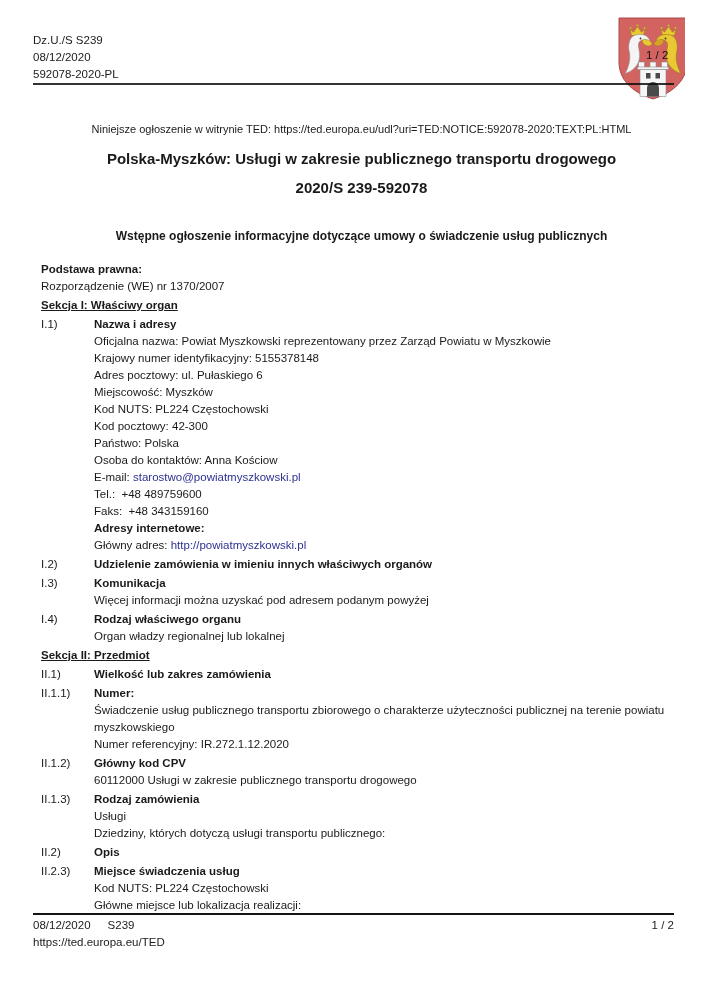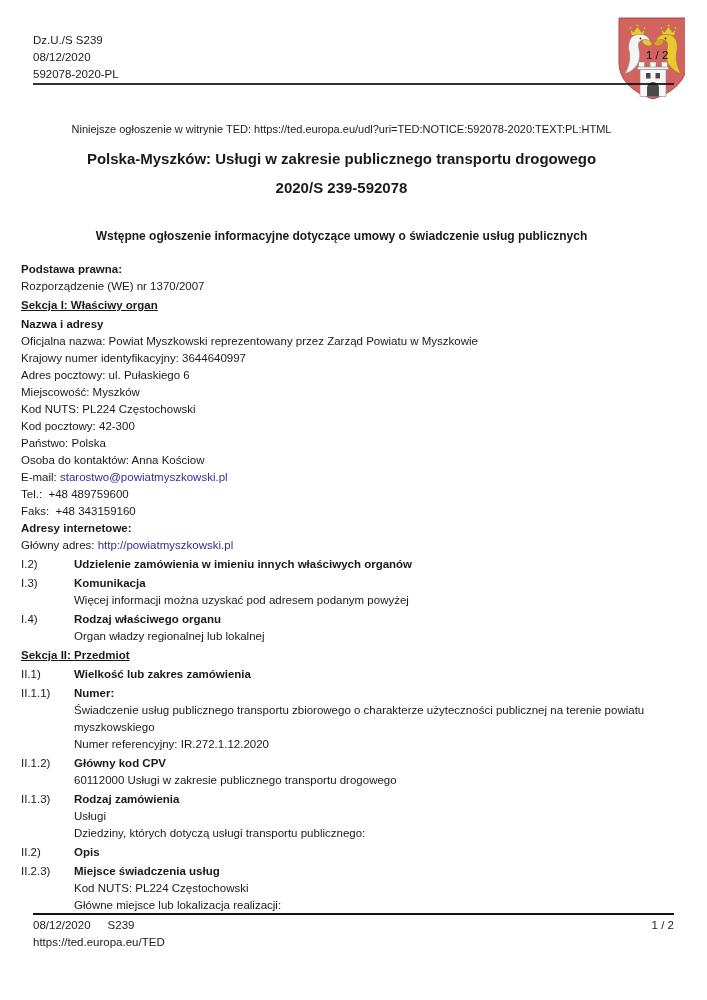--- a/index.html
+++ b/index.html
@@ -14,21 +14,21 @@
     color: #1a1a1a;
     overflow: hidden;
   }
   .pre { white-space: pre-wrap; }
   .bold { font-weight: 700; }
   .header-block { position: absolute; left: 33px; top: 32px; }
   .header-block div { height: 17px; }
   .crest-box { position: absolute; left: 617px; top: 16px; width: 72px; height: 85px; z-index: 1; }
   .header-rule { position: absolute; left: 33px; top: 83px; width: 641px; height: 2px; background: rgba(12,12,12,0.84); z-index: 2; }
   .header-pagenum { position: absolute; left: 646px; top: 47px; z-index: 3; color: #111; }
-  .content { position: absolute; left: 21px; top: 121px; width: 641px; }
+  .content { position: absolute; left: 41px; top: 121px; width: 641px; }
   .centered { text-align: center; }
   .ted-line { font-size: 11px; margin-bottom: 11px; }
   .doc-title { font-weight: 700; font-size: 15px; margin-top: 12px; }
   .doc-subtitle { font-weight: 700; font-size: 12px; margin-top: 32px; }
   .legal-block { margin-top: 16px; }
   .sec-heading { font-weight: 700; text-decoration: underline; margin-top: 2px; }
   .item { display: flex; margin-top: 2px; }
   .item-num { width: 53px; flex: none; }
   .item-body { flex: 1; min-width: 0; }
   .item-title { font-weight: 700; }
@@ -100,24 +100,25 @@
     <div class="centered doc-subtitle">Wstępne ogłoszenie informacyjne dotyczące umowy o świadczenie usług publicznych</div>
 
     <div class="legal-block">
       <div class="bold">Podstawa prawna:</div>
       <div>Rozporządzenie (WE) nr 1370/2007</div>
     </div>
 
     <div class="sec-heading">Sekcja I: Właściwy organ</div>
 
     <div class="item">
+      <div class="item-num">I.1)</div>
       <div class="item-body">
         <div class="item-title">Nazwa i adresy</div>
         <div>Oficjalna nazwa: Powiat Myszkowski reprezentowany przez Zarząd Powiatu w Myszkowie</div>
-        <div>Krajowy numer identyfikacyjny: 3644640997</div>
+        <div>Krajowy numer identyfikacyjny: 5155378148</div>
         <div>Adres pocztowy: ul. Pułaskiego 6</div>
         <div>Miejscowość: Myszków</div>
         <div>Kod NUTS: PL224 Częstochowski</div>
         <div>Kod pocztowy: 42-300</div>
         <div>Państwo: Polska</div>
         <div>Osoba do kontaktów: Anna Kościow</div>
         <div class="pre"><span>E-mail: </span><span class="doc-link" id="email-link" style="color: rgb(46, 49, 146);">starostwo@powiatmyszkowski.pl</span></div>
         <div class="pre">Tel.:  +48 489759600</div>
         <div class="pre">Faks:  +48 343159160</div>
         <div class="bold">Adresy internetowe:</div>

